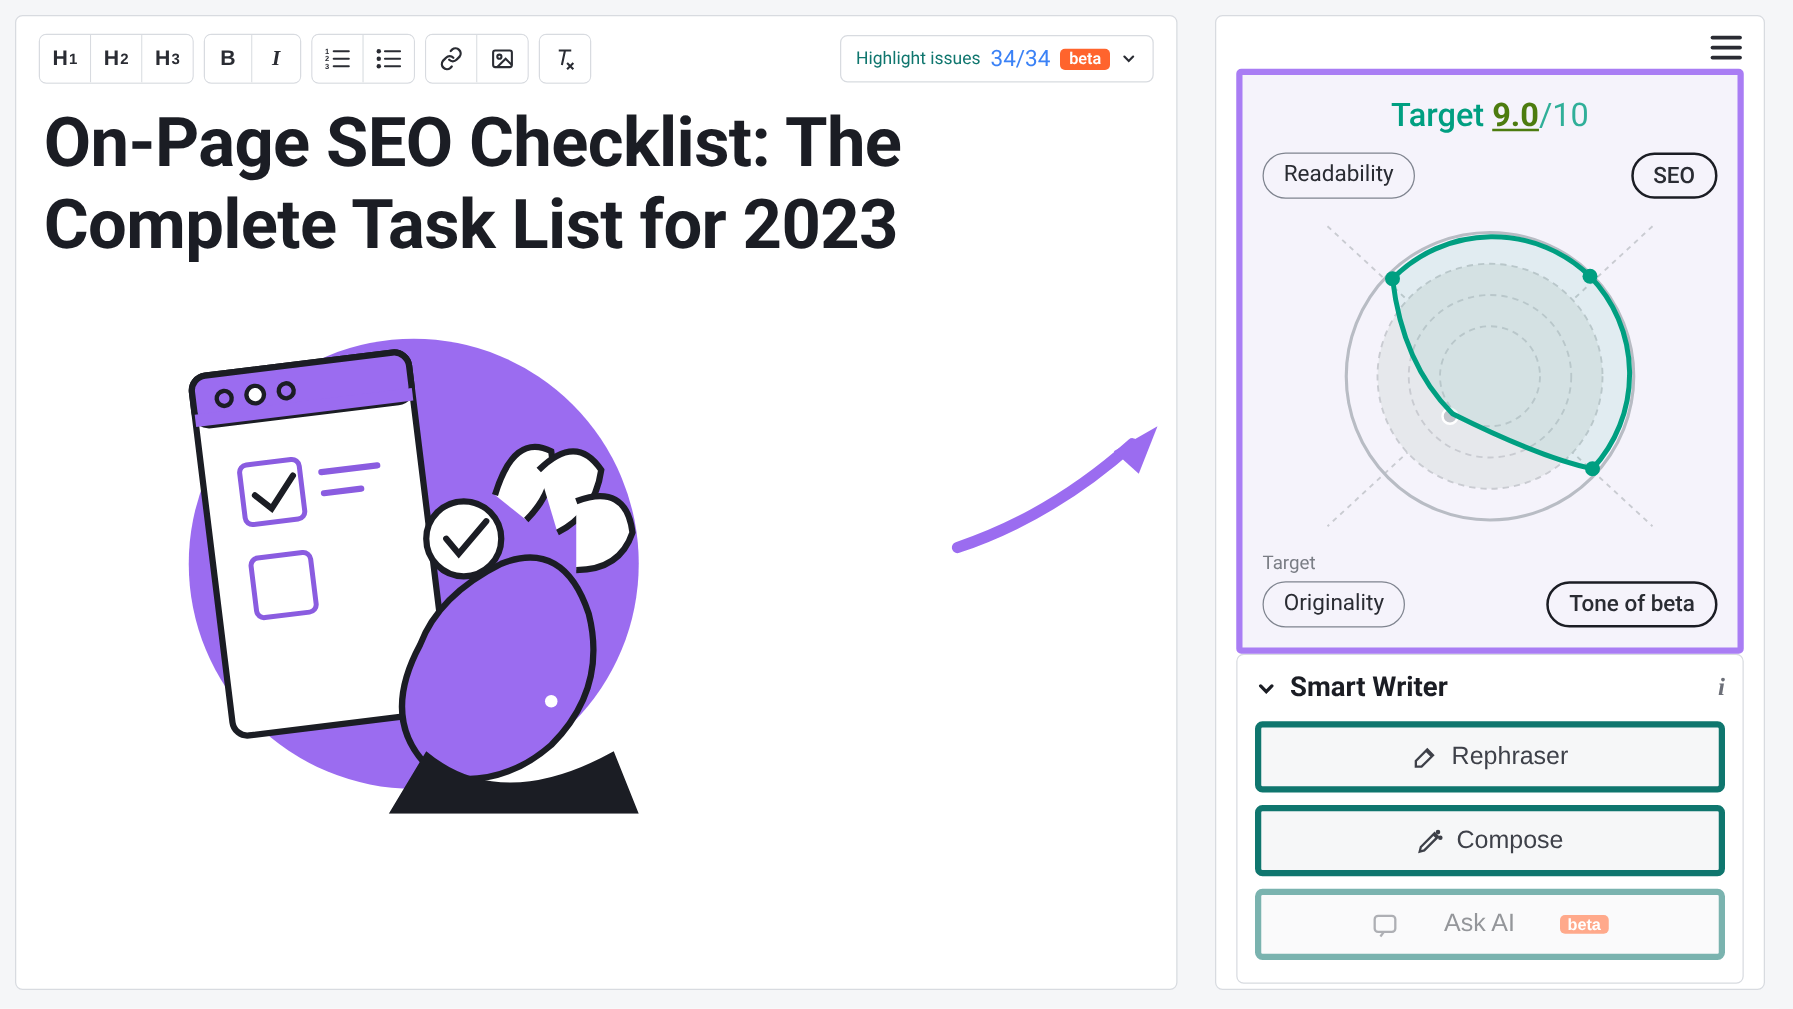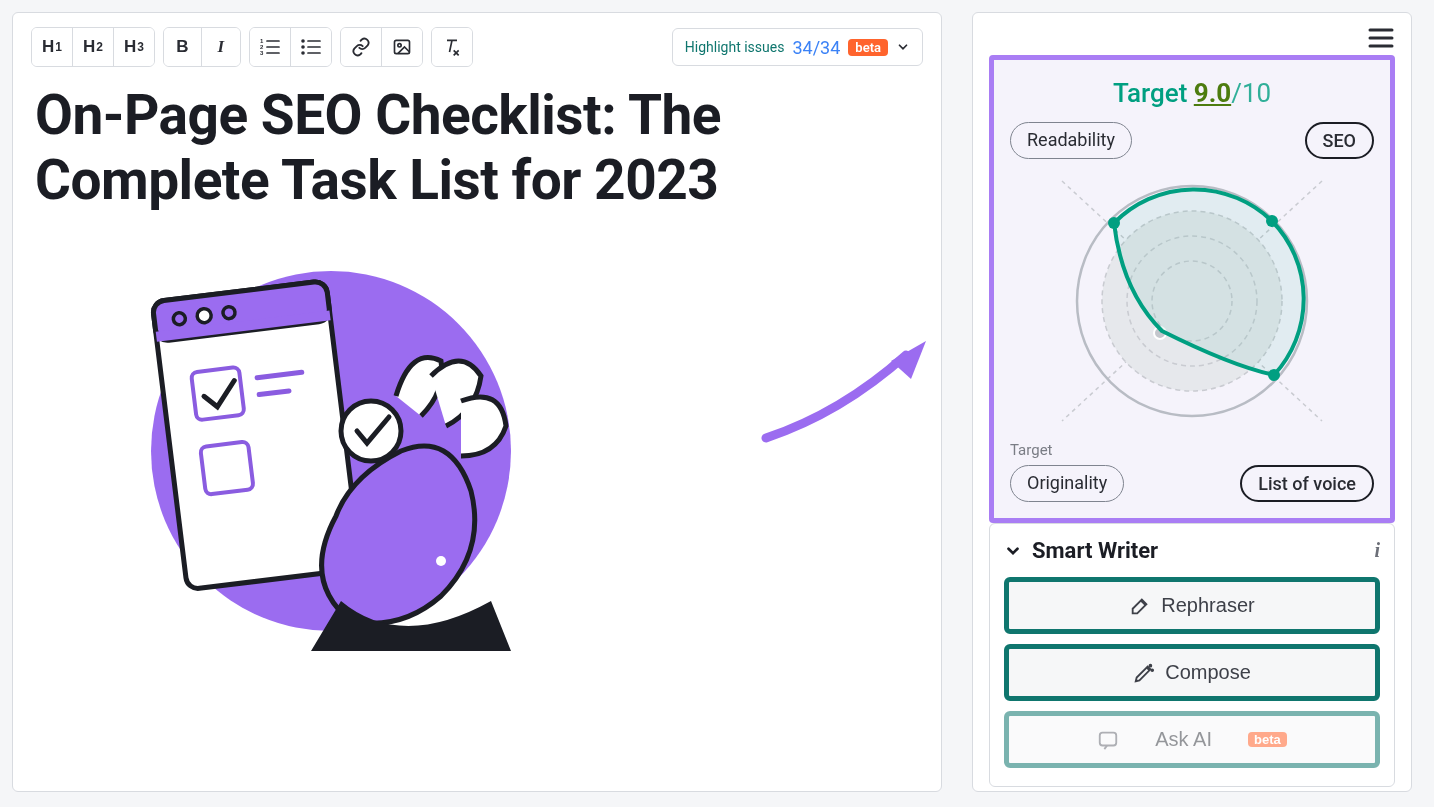--- a/index.html
+++ b/index.html
@@ -214,21 +214,21 @@
             <path d="M -78,-78 A 112 112 0 0 1 80,-80 A 112 112 0 0 1 82,74 Q 40,65 -30,30 Q -70,-10 -78,-78 Z" fill="rgba(0,159,129,0.08)" stroke="#009f81" stroke-width="4" stroke-linejoin="round"></path>
             <circle cx="-78" cy="-78" r="6" fill="#009f81"></circle>
             <circle cx="80" cy="-80" r="6" fill="#009f81"></circle>
             <circle cx="82" cy="74" r="6" fill="#009f81"></circle>
           </g>
         </svg>
       </div>
       <div class="target-lbl">Target</div>
       <div class="radar-row" style="margin-top:6px;">
         <span class="pill">Originality</span>
-        <span class="pill active">List of voice</span>
+        <span class="pill active">Tone of beta</span>
       </div>
     </div>
 
     <div class="smart-card">
       <div class="smart-head">
         <svg width="18" height="18" viewBox="0 0 24 24" fill="none" stroke="#1b1d24" stroke-width="3.5" stroke-linecap="round">
             <polyline points="6 9 12 15 18 9"></polyline>
           </svg>
         <div class="smart-title">Smart Writer</div>
         <span class="info-i">i</span>

